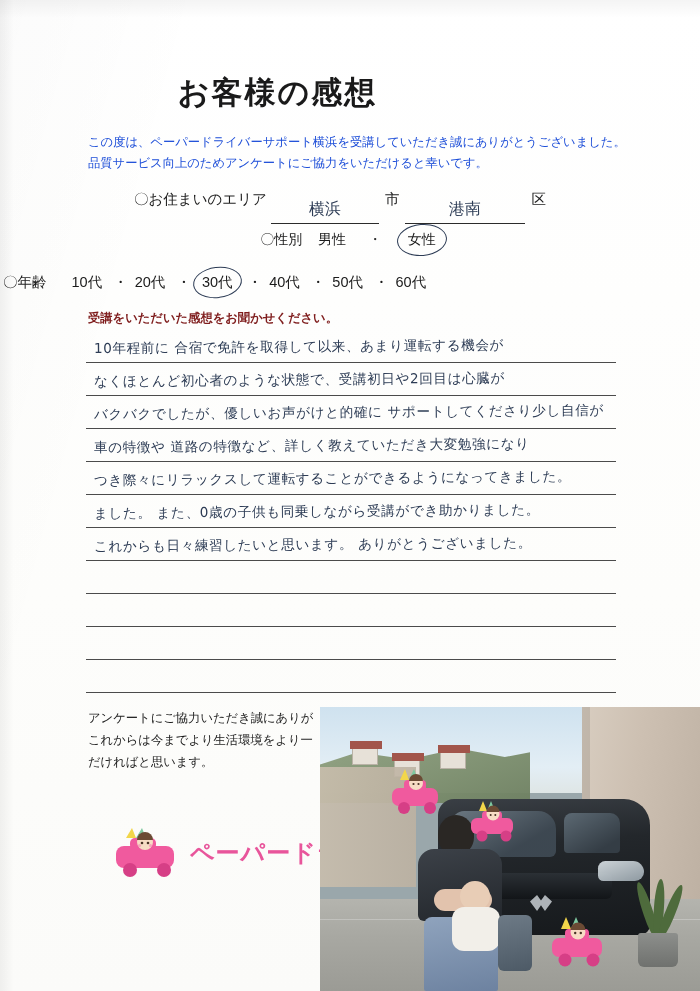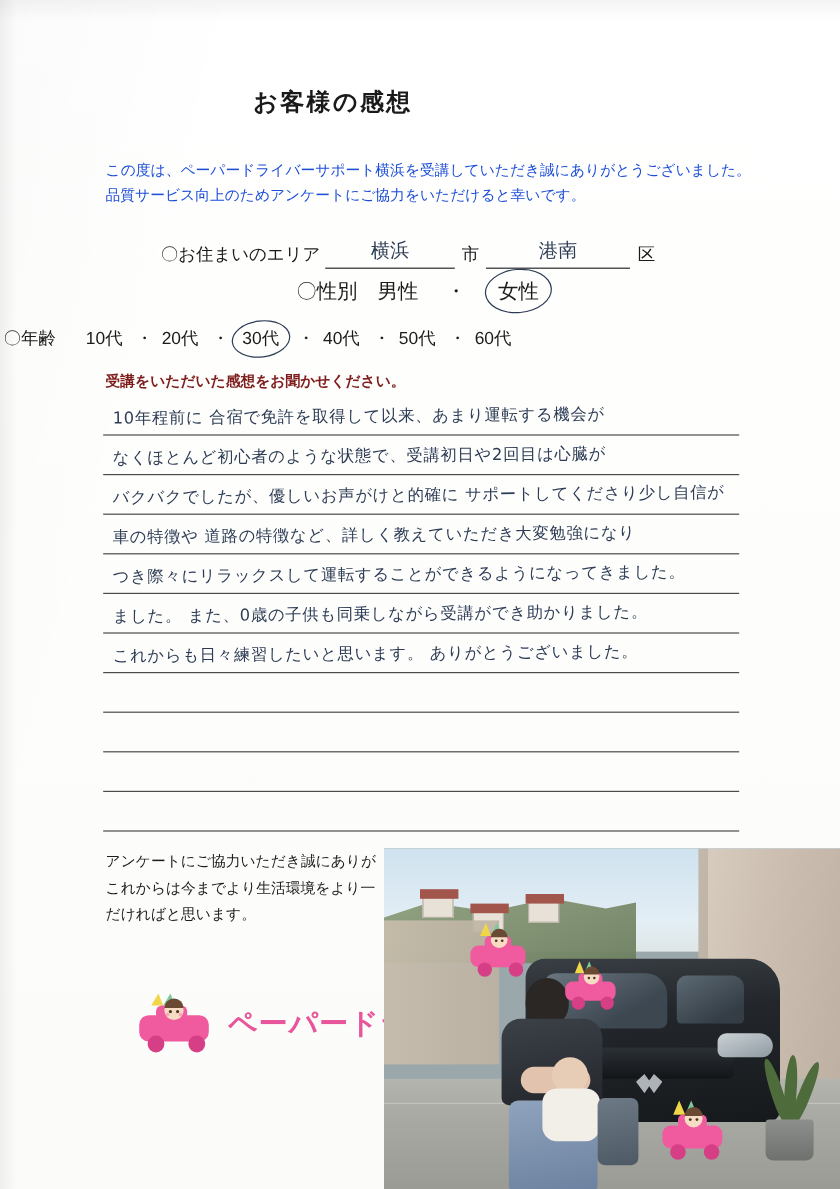--- a/index.html
+++ b/index.html
@@ -32,42 +32,41 @@
     position: absolute; top: 0; left: 0; width: 700px; height: 18px;
     background: linear-gradient(180deg, rgba(0,0,0,0.045), rgba(0,0,0,0));
     pointer-events: none;
   }
 
   h1.doc-title {
     position: absolute;
     top: 72px; left: 0; width: 555px;
     margin: 0;
     text-align: center;
-    font-size: 20px;
+    font-size: 31px;
     font-weight: bold;
     letter-spacing: 2px;
     color: #1a1a1a;
   }
 
   .intro {
     position: absolute;
     top: 132px; left: 88px; width: 540px;
     font-size: 12.3px;
     line-height: 1.72;
     color: #1d4ed8;
   }
 
   
   .form-area { position: absolute; top: 190px; left: 0; width: 700px; }
 
   .row-area {
     position: relative;
     height: 34px;
     display: flex;
-    align-items: flex-end;
     padding-left: 134px;
     font-size: 14.5px;
     color: #1b1b1b;
   }
   .row-area .lbl { padding-bottom: 2px; }
   .blank {
     display: inline-block;
     border-bottom: 1.1px solid #2b2b2b;
     position: relative;
   }
@@ -83,21 +82,21 @@
     transform: rotate(-1.4deg);
     white-space: nowrap;
   }
   .unit { padding: 0 2px 2px 2px; }
 
   .row-gender {
     position: relative;
     height: 34px;
     margin-top: 6px;
     text-align: center;
-    font-size: 17px;
+    font-size: 14px;
     color: #1b1b1b;
   }
   .row-gender .g-item { margin: 0 6px; }
   .row-gender .dot { margin: 0 12px; }
 
   .row-age {
     position: relative;
     height: 34px;
     margin-top: 8px;
     text-align: left;

